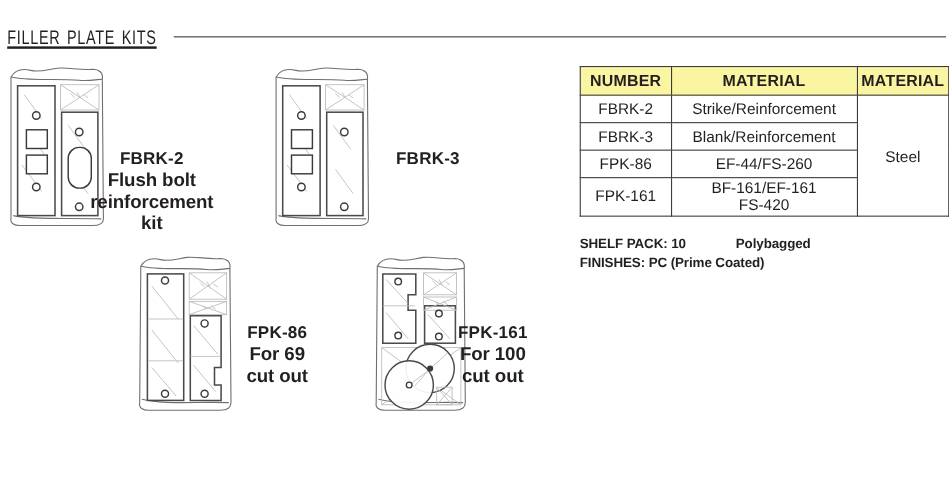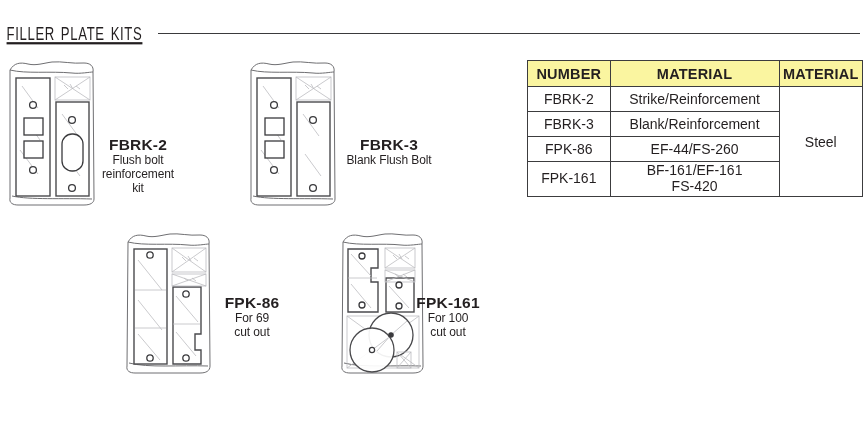--- a/index.html
+++ b/index.html
@@ -54,22 +54,22 @@
     line-height: 1.16;
     color: #231f20;
   }
   .caption .code {
     font-size: 15.5px;
     font-weight: bold;
     letter-spacing: 0.2px;
     white-space: nowrap;
   }
   .caption .desc {
-    font-size: 12px;
-    font-weight: normal;
+    font-size: 17px;
+    font-weight: bold;
     letter-spacing: -0.1px;
   }
 
   
   #spec-table {
     position: absolute;
     left: 527px; top: 60px;
     border-collapse: collapse;
     table-layout: fixed;
   }
@@ -178,21 +178,20 @@
       <rect x="18" y="60" width="19" height="17"></rect>
       <rect x="18" y="83" width="19" height="17"></rect>
       <circle cx="66" cy="62" r="3.4"></circle>
       <circle cx="66" cy="130" r="3.4"></circle>
     </g>
   </svg>
 </div>
 
 <div class="caption" style="left:324px; top:136px; width:130px;">
   <div class="code">FBRK-3</div>
-  <div class="desc">Blank Flush Bolt</div>
 </div>
 
 <div class="drawing" style="left:122px; top:230px;">
   <svg width="92" height="148" viewBox="0 0 92 148">
     <g fill="none" stroke="#6f6f72" stroke-width="1">
       <path d="M6 12 C10 5, 16 4, 24 6 C32 8, 40 5, 48 4 C57 3, 67 6, 78 5 C84 5, 88 8, 87 14
                L88 136 C88 141, 84 143, 78 143 L13 143 C8 143, 4 141, 5 136 Z"></path>
       <path d="M6 12 C22 16, 46 13, 66 15 C74 16, 84 14, 87 14"></path>
       <path d="M7 133 C26 138, 58 135, 86 136"></path>
     </g>
@@ -306,13 +305,22 @@
       <td class="tall">FPK-161</td>
       <td class="tall">
         <div>BF-161/EF-161</div>
         <div>FS-420</div>
       </td>
     </tr>
   </tbody>
 </table>
 
 <div id="notes">
+  <div>
+    <span class="pack-qty">SHELF PACK:</span>
+    <span class="pack-qty">10</span>
+    <span class="polybag">Polybagged</span>
+  </div>
+  <div>
+    <span>FINISHES:</span>
+    <span>PC (Prime Coated)</span>
+  </div>
 </div>
 
 </body></html>

